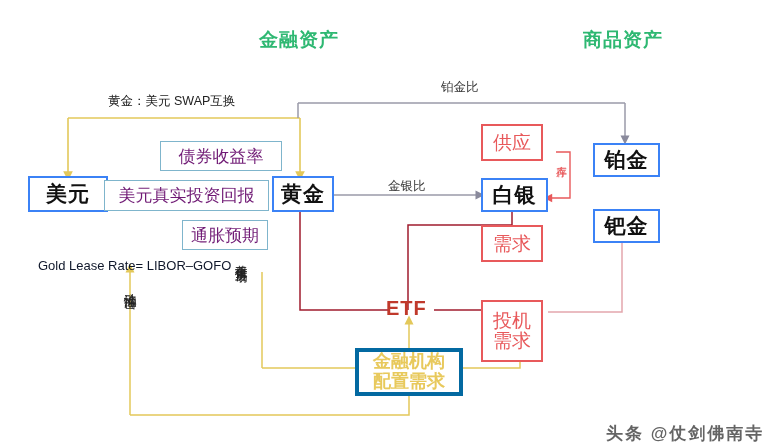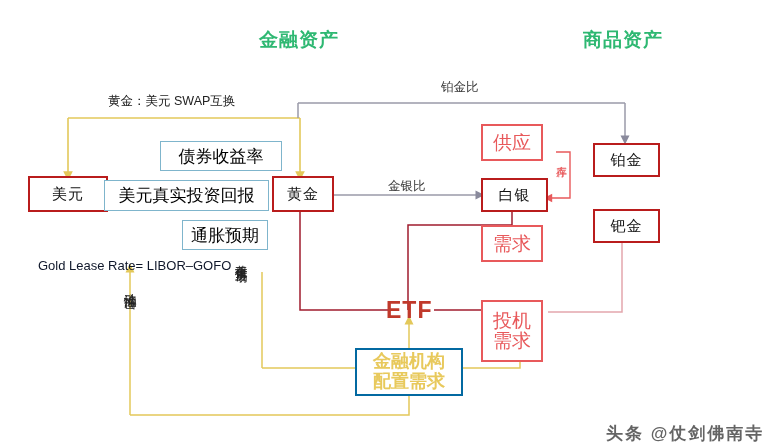--- a/index.html
+++ b/index.html
@@ -1,30 +1,30 @@
 <!DOCTYPE html>
 <html><head>
 <meta charset="utf-8">
 <style>
   html,body{margin:0;padding:0;background:#ffffff;}
   body{font-family:"Liberation Sans","DejaVu Sans",sans-serif;}
   #canvas{position:relative;width:783px;height:447px;background:#fff;overflow:hidden;}
   svg.wires{position:absolute;left:0;top:0;width:783px;height:447px;pointer-events:none;}
   .node{position:absolute;box-sizing:border-box;display:flex;align-items:center;justify-content:center;text-align:center;background:#fff;}
-  .black-box{border:2px solid #b91c1c;color:#111;font-weight:400;font-size:15px;letter-spacing:1px;}
-  .blue-box{border:1px solid #7fb5cc;color:#000000;font-size:17px;background:#fff;}
+  .black-box{border:2px solid #3b82f6;color:#111;font-weight:700;font-size:21px;letter-spacing:1px;}
+  .blue-box{border:1px solid #7fb5cc;color:#701a75;font-size:17px;background:#fff;}
   .red-box{border:2px solid #e8595b;color:#e8595b;font-size:19px;font-weight:500;}
   .red-box.two-line{line-height:1.05;flex-direction:column;}
-  .yellow-box{border:2px solid #0369a1;color:#e8c95c;font-size:18px;font-weight:700;line-height:1.1;flex-direction:column;}
+  .yellow-box{border:4px solid #0369a1;color:#e8c95c;font-size:18px;font-weight:700;line-height:1.1;flex-direction:column;}
   .hdr{position:absolute;color:#2eb872;font-size:19px;font-weight:600;letter-spacing:1px;white-space:nowrap;}
   .lbl{position:absolute;color:#222;font-size:12.5px;white-space:nowrap;}
   .lbl-gray{color:#3a3a3a;}
   .vlabel{position:absolute;color:#222;font-size:12.5px;writing-mode:vertical-rl;text-orientation:upright;letter-spacing:1px;line-height:1.05;}
   .vlabel-red{color:#e8595b;font-size:11px;}
-  .etf{position:absolute;color:#c0392b;font-size:23px;font-weight:600;letter-spacing:1px;}
+  .etf{position:absolute;color:#c0392b;font-size:20px;font-weight:600;letter-spacing:1px;}
   .mono-eq{position:absolute;color:#0f172a;font-size:13px;white-space:nowrap;}
   .watermark{position:absolute;color:#4a4a4a;font-size:17px;font-weight:700;letter-spacing:2px;opacity:.85;white-space:nowrap;margin-top:12px;}
 </style>
 </head>
 <body>
 
 <div id="canvas">
 
   <svg class="wires" viewBox="0 0 783 447">
     <defs>

